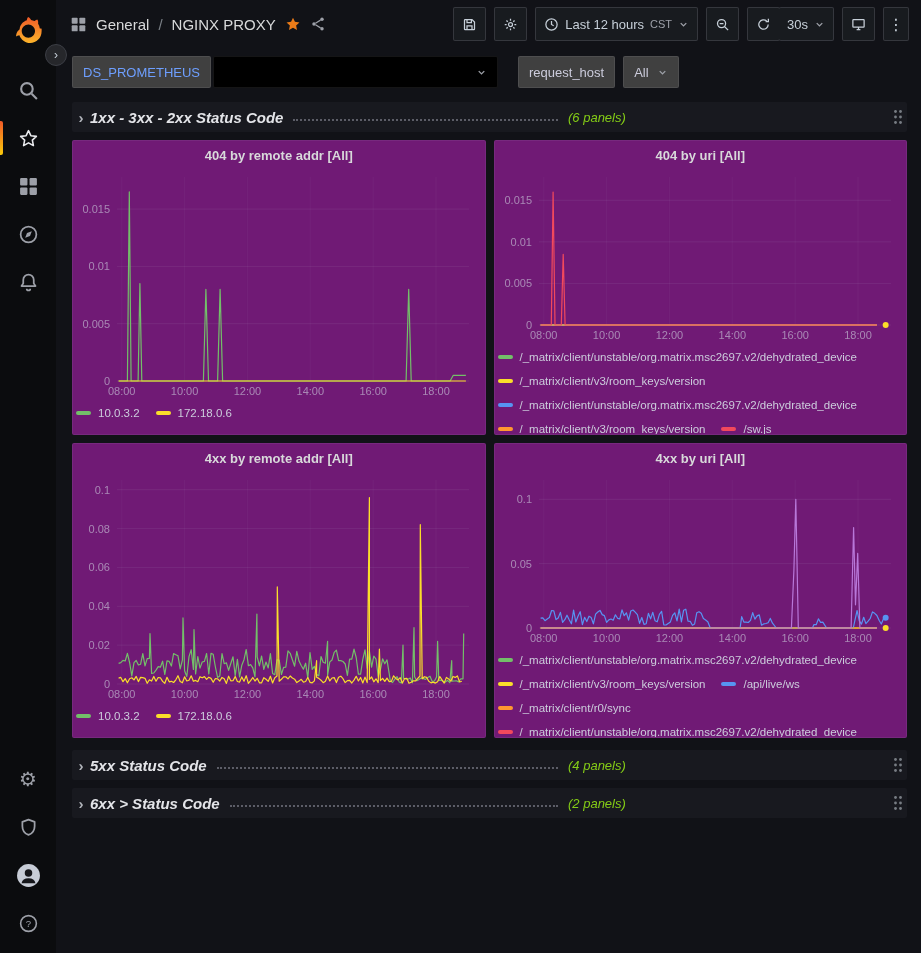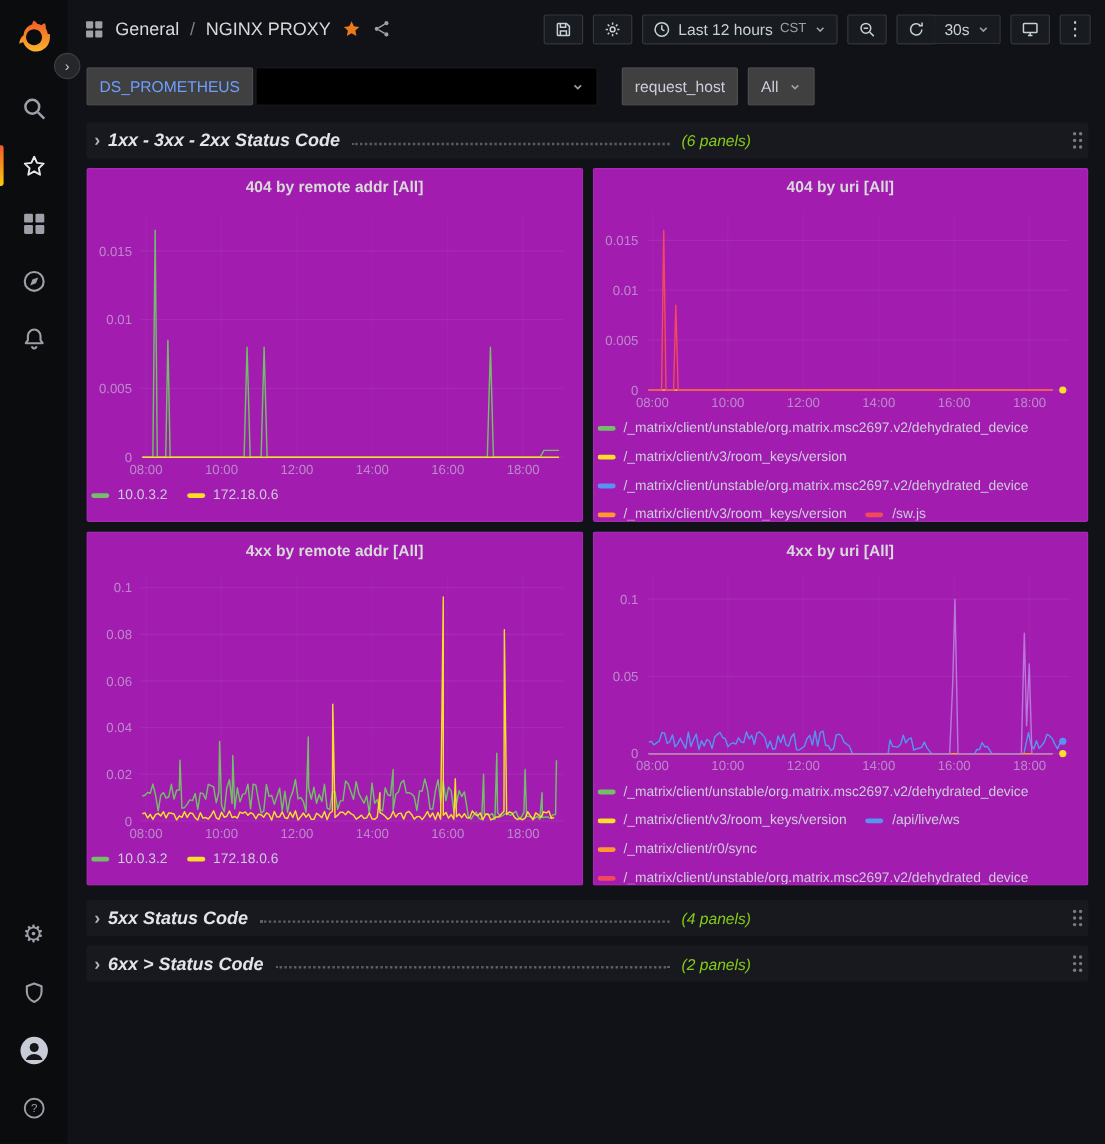--- a/index.html
+++ b/index.html
@@ -28,21 +28,21 @@
   .topbar{height:48px;flex-shrink:0;display:flex;align-items:center;justify-content:space-between;
           padding:0 12px 0 14px;}
   .crumbs{display:flex;align-items:center;gap:9px;font-size:15px;color:#d8d9da;}
   .crumb-icon svg{width:17px;height:17px;color:#9da0a8;}
   .crumb-sep{color:#7b8087;}
   .crumb-link{cursor:pointer;}
   .fav-star svg{width:16px;height:16px;color:#eb7b18;}
   .share-ic svg{width:16px;height:16px;color:#9da0a8;}
   .fav-star,.share-ic{cursor:pointer;display:flex;align-items:center;}
   .actions{display:flex;align-items:center;gap:8px;}
-  .tb-btn{height:25px;min-width:30px;padding:0 8px;background:#181b1f;
+  .tb-btn{height:34px;min-width:30px;padding:0 8px;background:#181b1f;
           border:1px solid rgba(204,204,220,0.16);border-radius:2px;color:#c7d0d9;
           display:flex;align-items:center;justify-content:center;gap:6px;font-size:13px;
           font-family:inherit;cursor:pointer;box-sizing:border-box;white-space:nowrap;}
   .tb-btn svg{width:15px;height:15px;}
   .tb-btn .chev svg{width:11px;height:11px;}
   .tz{font-size:11px;color:#9da0a8;}
   .pair{display:flex;}
   .pair .tb-btn:last-child{border-left:none;margin-left:-1px;}
   .kebab{padding:0 4px;font-size:16px;min-width:24px;}
   
@@ -62,21 +62,21 @@
   .row-chev{width:18px;color:#b0b3ba;font-size:15px;font-weight:700;text-align:center;flex-shrink:0;}
   .row-chev.open{transform:rotate(90deg);}
   .row-left{display:flex;align-items:center;width:478px;flex-shrink:0;font-style:italic;}
   .row-title{font-weight:700;font-size:15px;color:#e3e4e8;white-space:nowrap;}
   .row-dots{flex:1;border-bottom:2px dotted rgba(204,204,220,0.38);margin:0 10px;transform:translateY(3px);}
   .row-count{font-style:italic;font-size:13px;color:#84cc16;white-space:nowrap;}
   .row-spacer{flex:1;}
   .drag-handle{color:#787d84;padding:0 4px;cursor:grab;display:flex;align-items:center;}
   
   .panel-grid{display:grid;grid-template-columns:1fr 1fr;gap:8px;margin:2px 0 12px;}
-  .panel{background:#a21caf;border:1px solid rgba(204,204,220,0.09);border-radius:2px;height:295px;
+  .panel{background:#701a75;border:1px solid rgba(204,204,220,0.09);border-radius:2px;height:295px;
          display:flex;flex-direction:column;box-sizing:border-box;overflow:hidden;}
   .panel-title{height:28px;flex-shrink:0;display:flex;align-items:center;justify-content:center;
                font-size:13px;font-weight:700;color:#d8d9da;cursor:pointer;}
   .chart{flex-shrink:0;}
   .chart.tall{height:230px;}
   .chart.short{height:174px;}
   .legend{flex:1;overflow:hidden;padding:2px 10px 0 3px;}
   .legend-row{display:flex;align-items:center;height:24px;gap:16px;white-space:nowrap;overflow:hidden;}
   .legend-item{display:flex;align-items:center;gap:7px;cursor:pointer;}
   .legend-mark{width:15px;height:4px;border-radius:2px;flex-shrink:0;}

